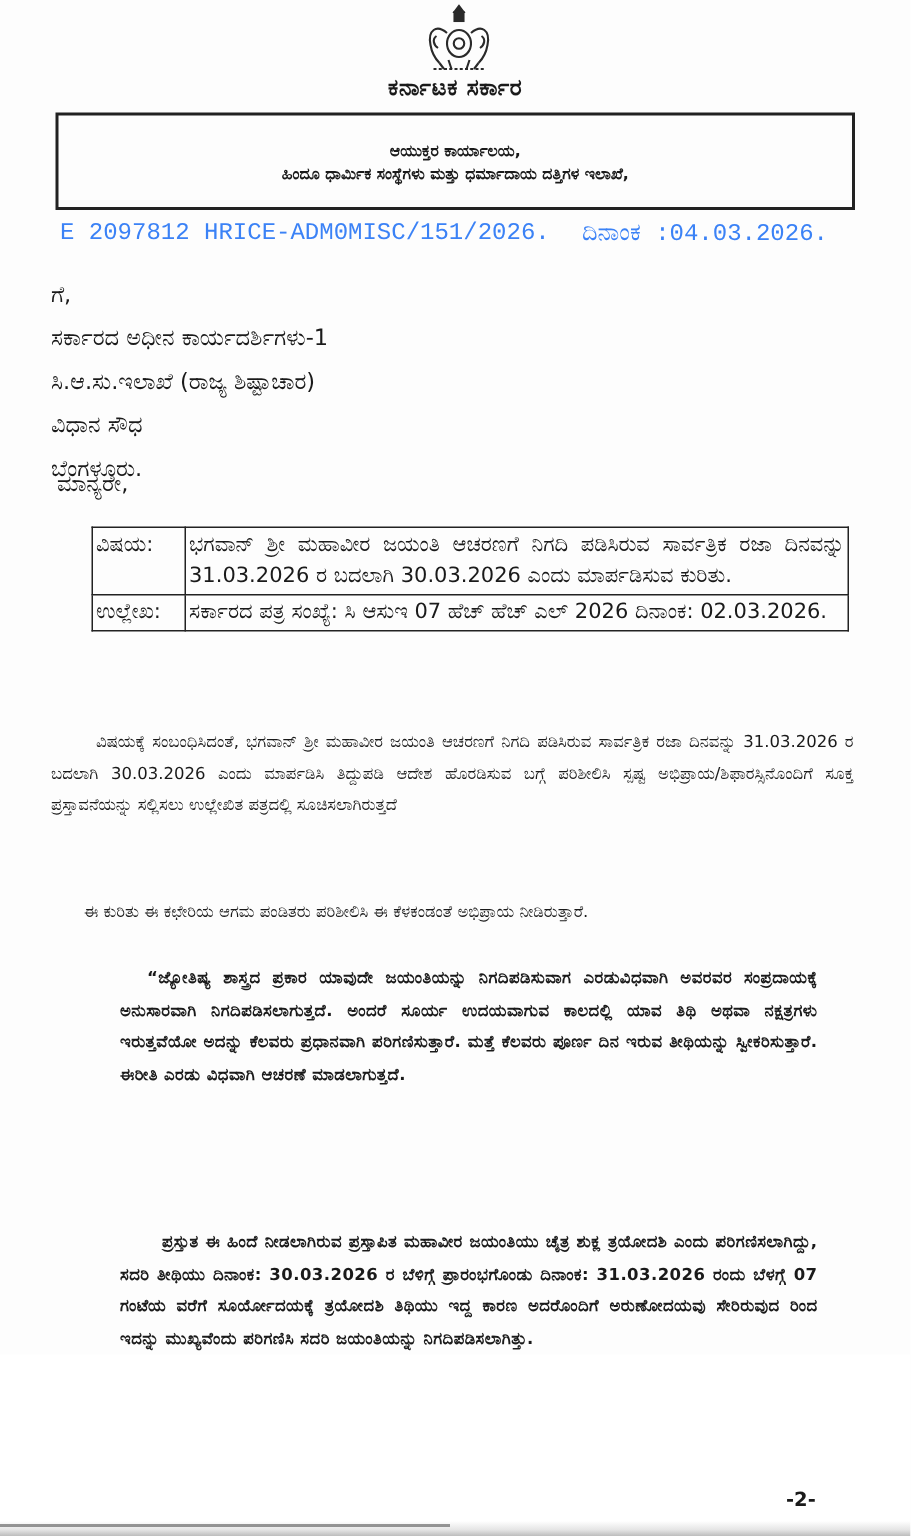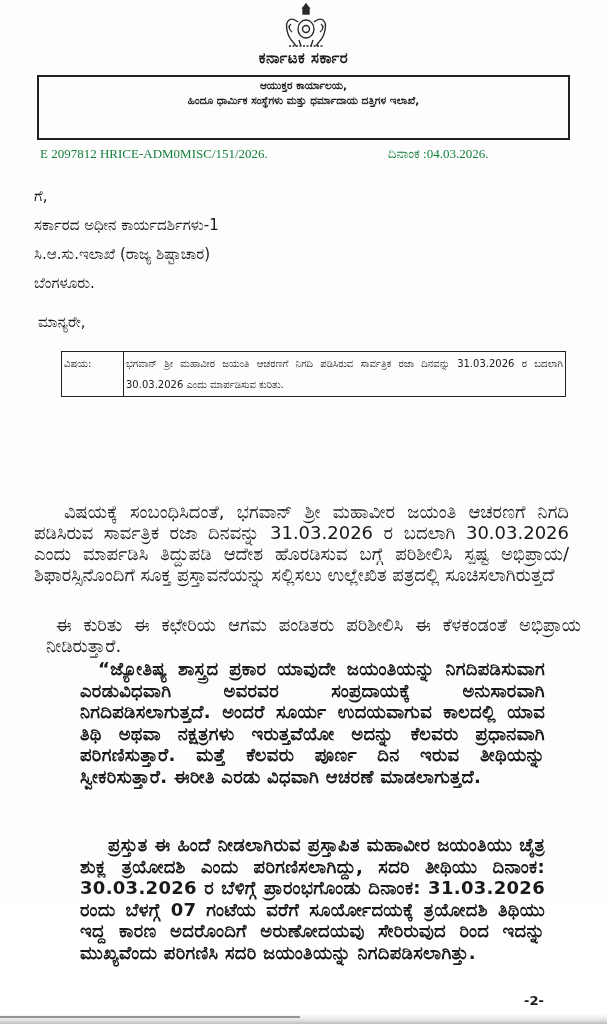--- a/index.html
+++ b/index.html
@@ -15,42 +15,42 @@
   
   .emblem { position: absolute; left: 281px; top: 2px; width: 50px; height: 48px; }
   .gov-name {
     position: absolute; left: 0; width: 607px; top: 49px;
     text-align: center; font-size: 15px; font-weight: bold; letter-spacing: 0.5px;
   }
   .lh-box {
     position: absolute; left: 37px; top: 75px; width: 533px; height: 65px;
     border: 2px solid #222; box-sizing: border-box;
     text-align: center; font-size: 10.5px; font-weight: bold; line-height: 15px;
-    padding-top: 1px;
+    padding-top: 17px;
   }
   .lh-box .mail { font-size: 9px; }
-  .ref-row { position: absolute; top: 146px; font-family: Liberation Serif, serif; font-size: 13px; color: #15803d; }
+  .ref-row { position: absolute; top: 146px; font-family: Liberation Mono, monospace; font-size: 16px; color: #3b82f6; }
   .ref-no { left: 40px; }
   .ref-date { left: 388px; }
 
   
   .to-block { position: absolute; left: 34px; top: 182px; font-size: 15px; line-height: 29px; }
   .salutation { position: absolute; left: 38px; top: 313px; font-size: 15px; }
 
   
   .subj-table {
     position: absolute; left: 61px; top: 351px; width: 505px;
-    border-collapse: collapse; font-size: 10px; line-height: 21px;
+    border-collapse: collapse; font-size: 14px; line-height: 21px;
   }
   .subj-table td { border: 1.5px solid #222; vertical-align: top; padding: 1px 2px; }
   .subj-table td.lbl { width: 57px; white-space: nowrap; }
   .subj-table td.txt { text-align: justify; }
 
   
-  .para { position: absolute; font-size: 18px; line-height: 21px; text-align: justify; margin-top: 17px; }
+  .para { position: absolute; font-size: 11px; line-height: 21px; text-align: justify; }
   .p1 { left: 34px; top: 484px; width: 535px; text-indent: 30px; }
   .p2 { left: 46px; top: 597px; width: 535px; text-indent: 10px; }
   .quote { left: 80px; top: 641px; width: 465px; font-weight: bold; letter-spacing: 0.3px; line-height: 21.5px; }
   .quote .indent { text-indent: 18px; }
   .p3 { left: 80px; top: 817px; width: 465px; font-weight: bold; letter-spacing: 0.3px; line-height: 21.5px; text-indent: 28px; }
   .page-num { position: absolute; left: 524px; top: 993px; font-size: 13px; font-weight: bold; }
 
   .bottom-shadow {
     position: absolute; left: 0; top: 1014px; width: 607px; height: 10px;
     background: linear-gradient(to bottom, #ffffff 0%, #e4e4e4 60%, #bdbdbd 100%);
@@ -84,30 +84,35 @@
     <div>ಹಿಂದೂ ಧಾರ್ಮಿಕ ಸಂಸ್ಥೆಗಳು ಮತ್ತು ಧರ್ಮಾದಾಯ ದತ್ತಿಗಳ ಇಲಾಖೆ,</div>
   </div>
 
   <div class="ref-row ref-no">E 2097812 HRICE-ADM0MISC/151/2026.</div>
   <div class="ref-row ref-date">ದಿನಾಂಕ :04.03.2026.</div>
 
   <div class="to-block">
     <div>ಗೆ,</div>
     <div>ಸರ್ಕಾರದ ಅಧೀನ ಕಾರ್ಯದರ್ಶಿಗಳು-1</div>
     <div>ಸಿ.ಆ.ಸು.ಇಲಾಖೆ (ರಾಜ್ಯ ಶಿಷ್ಟಾಚಾರ)</div>
+    <div>ವಿಧಾನ ಸೌಧ</div>
     <div>ಬೆಂಗಳೂರು.</div>
   </div>
 
   <div class="salutation">ಮಾನ್ಯರೇ,</div>
 
   <table class="subj-table">
     <tbody>
         <tr>
       <td class="lbl">ವಿಷಯ:</td>
       <td class="txt">ಭಗವಾನ್ ಶ್ರೀ ಮಹಾವೀರ ಜಯಂತಿ ಆಚರಣಗೆ ನಿಗದಿ ಪಡಿಸಿರುವ ಸಾರ್ವತ್ರಿಕ ರಜಾ ದಿನವನ್ನು 31.03.2026 ರ ಬದಲಾಗಿ 30.03.2026 ಎಂದು ಮಾರ್ಪಡಿಸುವ ಕುರಿತು.</td>
+    </tr>
+    <tr>
+      <td class="lbl">ಉಲ್ಲೇಖ:</td>
+      <td class="txt">ಸರ್ಕಾರದ ಪತ್ರ ಸಂಖ್ಯೆ: ಸಿ ಆಸುಇ 07 ಹೆಚ್ ಹೆಚ್ ಎಲ್ 2026 ದಿನಾಂಕ: 02.03.2026.</td>
     </tr>
   </tbody>
     </table>
 
   <div class="para p1">ವಿಷಯಕ್ಕೆ ಸಂಬಂಧಿಸಿದಂತೆ, ಭಗವಾನ್ ಶ್ರೀ ಮಹಾವೀರ ಜಯಂತಿ ಆಚರಣಗೆ ನಿಗದಿ ಪಡಿಸಿರುವ ಸಾರ್ವತ್ರಿಕ ರಜಾ ದಿನವನ್ನು 31.03.2026 ರ ಬದಲಾಗಿ 30.03.2026 ಎಂದು ಮಾರ್ಪಡಿಸಿ ತಿದ್ದುಪಡಿ ಆದೇಶ ಹೊರಡಿಸುವ ಬಗ್ಗೆ ಪರಿಶೀಲಿಸಿ ಸ್ಪಷ್ಟ ಅಭಿಪ್ರಾಯ/ಶಿಫಾರಸ್ಸಿನೊಂದಿಗೆ ಸೂಕ್ತ ಪ್ರಸ್ತಾವನೆಯನ್ನು ಸಲ್ಲಿಸಲು ಉಲ್ಲೇಖಿತ ಪತ್ರದಲ್ಲಿ ಸೂಚಿಸಲಾಗಿರುತ್ತದೆ</div>
   <div class="para p2">ಈ ಕುರಿತು ಈ ಕಛೇರಿಯ ಆಗಮ ಪಂಡಿತರು ಪರಿಶೀಲಿಸಿ ಈ ಕೆಳಕಂಡಂತೆ ಅಭಿಪ್ರಾಯ ನೀಡಿರುತ್ತಾರೆ.</div>
   <div class="para quote">
     <div class="indent">“ಜ್ಯೋತಿಷ್ಯ ಶಾಸ್ತ್ರದ ಪ್ರಕಾರ ಯಾವುದೇ ಜಯಂತಿಯನ್ನು ನಿಗದಿಪಡಿಸುವಾಗ ಎರಡುವಿಧವಾಗಿ ಅವರವರ ಸಂಪ್ರದಾಯಕ್ಕೆ ಅನುಸಾರವಾಗಿ ನಿಗದಿಪಡಿಸಲಾಗುತ್ತದೆ. ಅಂದರೆ ಸೂರ್ಯ ಉದಯವಾಗುವ ಕಾಲದಲ್ಲಿ ಯಾವ ತಿಥಿ ಅಥವಾ ನಕ್ಷತ್ರಗಳು ಇರುತ್ತವೆಯೋ ಅದನ್ನು ಕೆಲವರು ಪ್ರಧಾನವಾಗಿ ಪರಿಗಣಿಸುತ್ತಾರೆ. ಮತ್ತೆ ಕೆಲವರು ಪೂರ್ಣ ದಿನ ಇರುವ ತೀಥಿಯನ್ನು ಸ್ವೀಕರಿಸುತ್ತಾರೆ. ಈರೀತಿ ಎರಡು ವಿಧವಾಗಿ ಆಚರಣೆ ಮಾಡಲಾಗುತ್ತದೆ.</div>
   </div>
   <div class="para p3">ಪ್ರಸ್ತುತ ಈ ಹಿಂದೆ ನೀಡಲಾಗಿರುವ ಪ್ರಸ್ತಾಪಿತ ಮಹಾವೀರ ಜಯಂತಿಯು ಚೈತ್ರ ಶುಕ್ಲ ತ್ರಯೋದಶಿ ಎಂದು ಪರಿಗಣಿಸಲಾಗಿದ್ದು, ಸದರಿ ತೀಥಿಯು ದಿನಾಂಕ: 30.03.2026 ರ ಬೆಳಿಗ್ಗೆ ಪ್ರಾರಂಭಗೊಂಡು ದಿನಾಂಕ: 31.03.2026 ರಂದು ಬೆಳಗ್ಗೆ 07 ಗಂಟೆಯ ವರೆಗೆ ಸೂರ್ಯೋದಯಕ್ಕೆ ತ್ರಯೋದಶಿ ತಿಥಿಯು ಇದ್ದ ಕಾರಣ ಅದರೊಂದಿಗೆ ಅರುಣೋದಯವು ಸೇರಿರುವುದ ರಿಂದ ಇದನ್ನು ಮುಖ್ಯವೆಂದು ಪರಿಗಣಿಸಿ ಸದರಿ ಜಯಂತಿಯನ್ನು ನಿಗದಿಪಡಿಸಲಾಗಿತ್ತು.</div>

